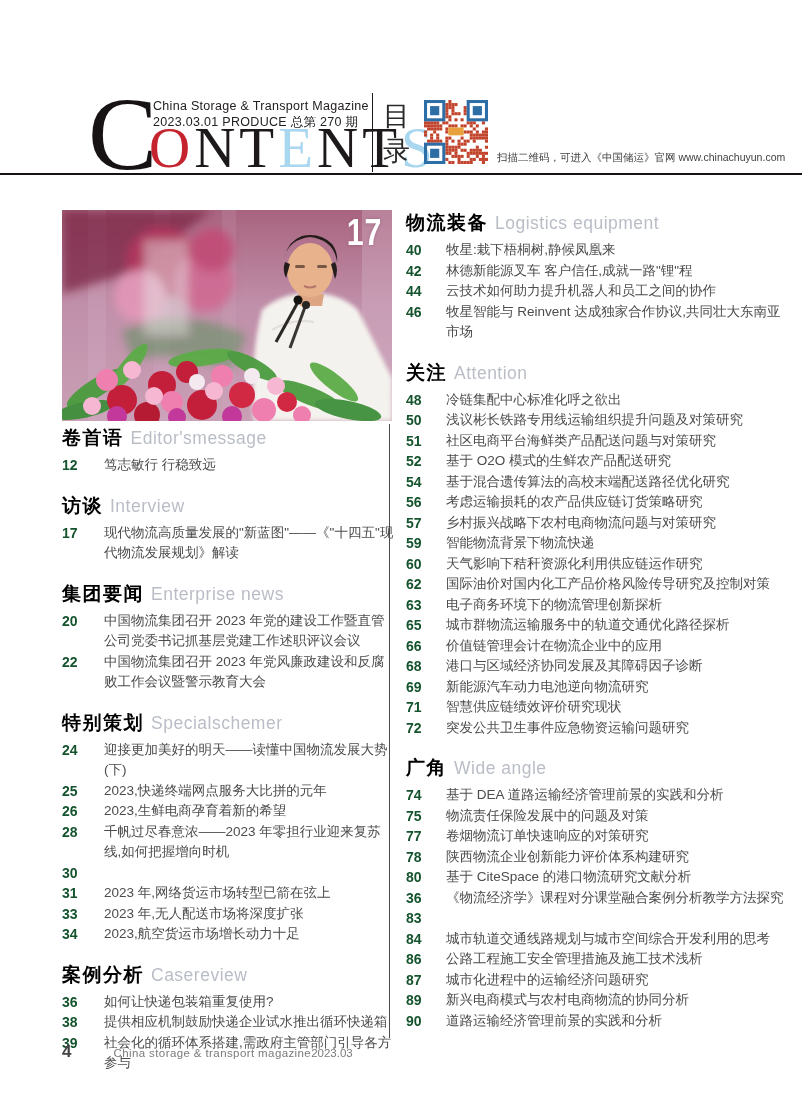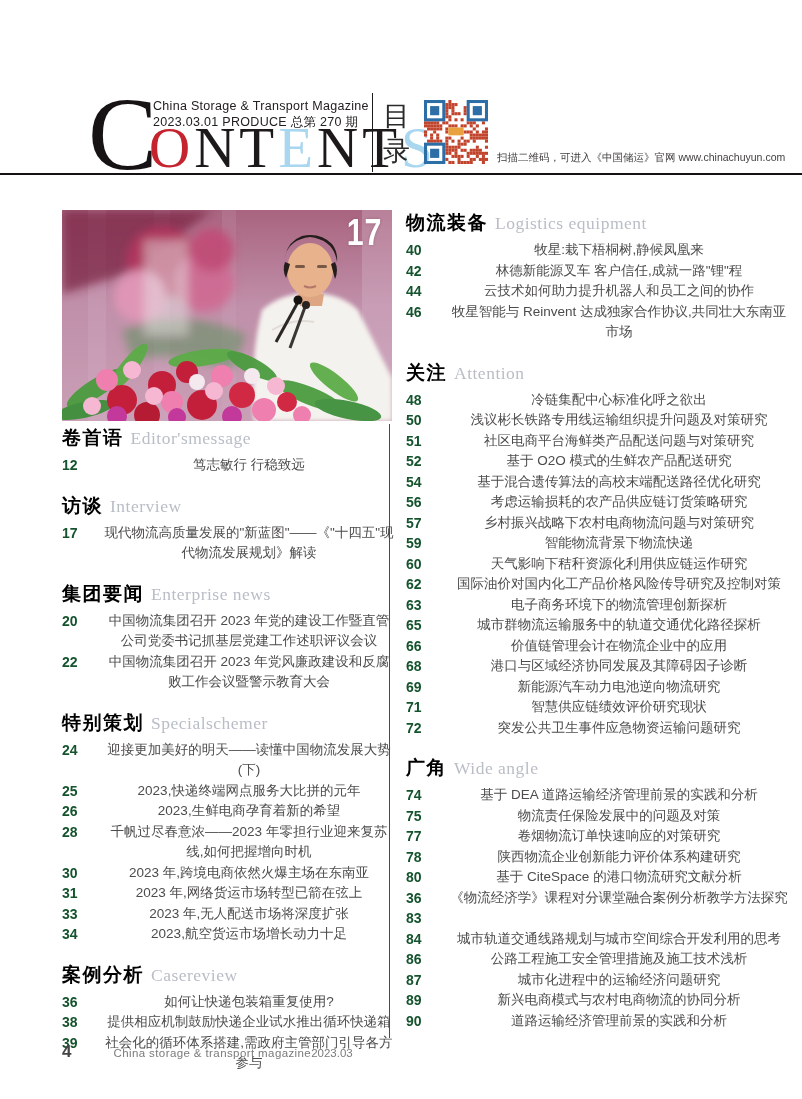--- a/index.html
+++ b/index.html
@@ -30,27 +30,27 @@
 
   
   .col{position:absolute;}
   .col-left{left:62px;top:426px;width:332px;}
   .col-right{left:406px;top:211px;width:386px;}
   .col-divider{position:absolute;left:389px;top:424px;width:1px;height:614px;background:#4a4a4a;}
 
   .toc-section{margin:0 0 18px 0;}
   .toc-section h2{margin:0 0 5px 0;font-size:19px;line-height:24px;font-weight:700;}
   .toc-section h2 .cn{color:#000000;letter-spacing:1.5px;}
-  .toc-section h2 .en{font-family:Liberation Serif, serif;font-weight:400;
+  .toc-section h2 .en{font-family:Liberation Sans, sans-serif;font-weight:400;
                       color:#b9bdc6;font-size:17.5px;margin-left:7px;letter-spacing:0.5px;}
   .toc-section ul{list-style:none;margin:0;padding:0;}
   .toc-section li{display:flex;font-size:13.5px;line-height:20.5px;color:#4d4b4b;}
   .toc-section .num{flex:none;width:42px;font-weight:700;font-size:14px;color:#14532d;}
   .col-right .toc-section .num{width:40px;}
-  .toc-section .title{flex:1;text-align:center;}
+  .toc-section .title{flex:1;}
 
   
   .footer{position:absolute;left:62px;top:1042px;display:flex;align-items:baseline;}
   .footer .pg{font-size:17px;font-weight:600;color:#454343;}
   .footer .mag{margin-left:42px;font-size:11.5px;color:#7c7a7a;letter-spacing:0.4px;}
   .footer .issue{font-size:11.5px;color:#7c7a7a;}
 </style>
 </head>
 <body>
 
@@ -362,21 +362,20 @@
           <li>
             <span class="num">26</span>
             <span class="title">2023,生鲜电商孕育着新的希望</span>
           </li>
           <li>
             <span class="num">28</span>
             <span class="title">千帆过尽春意浓——2023 年零担行业迎来复苏线,如何把握增向时机</span>
           </li>
           <li>
             <span class="num">30</span>
-            <span class="title">2023 年,跨境电商依然火爆主场在东南亚</span>
           </li>
           <li>
             <span class="num">31</span>
             <span class="title">2023 年,网络货运市场转型已箭在弦上</span>
           </li>
           <li>
             <span class="num">33</span>
             <span class="title">2023 年,无人配送市场将深度扩张</span>
           </li>
           <li>

